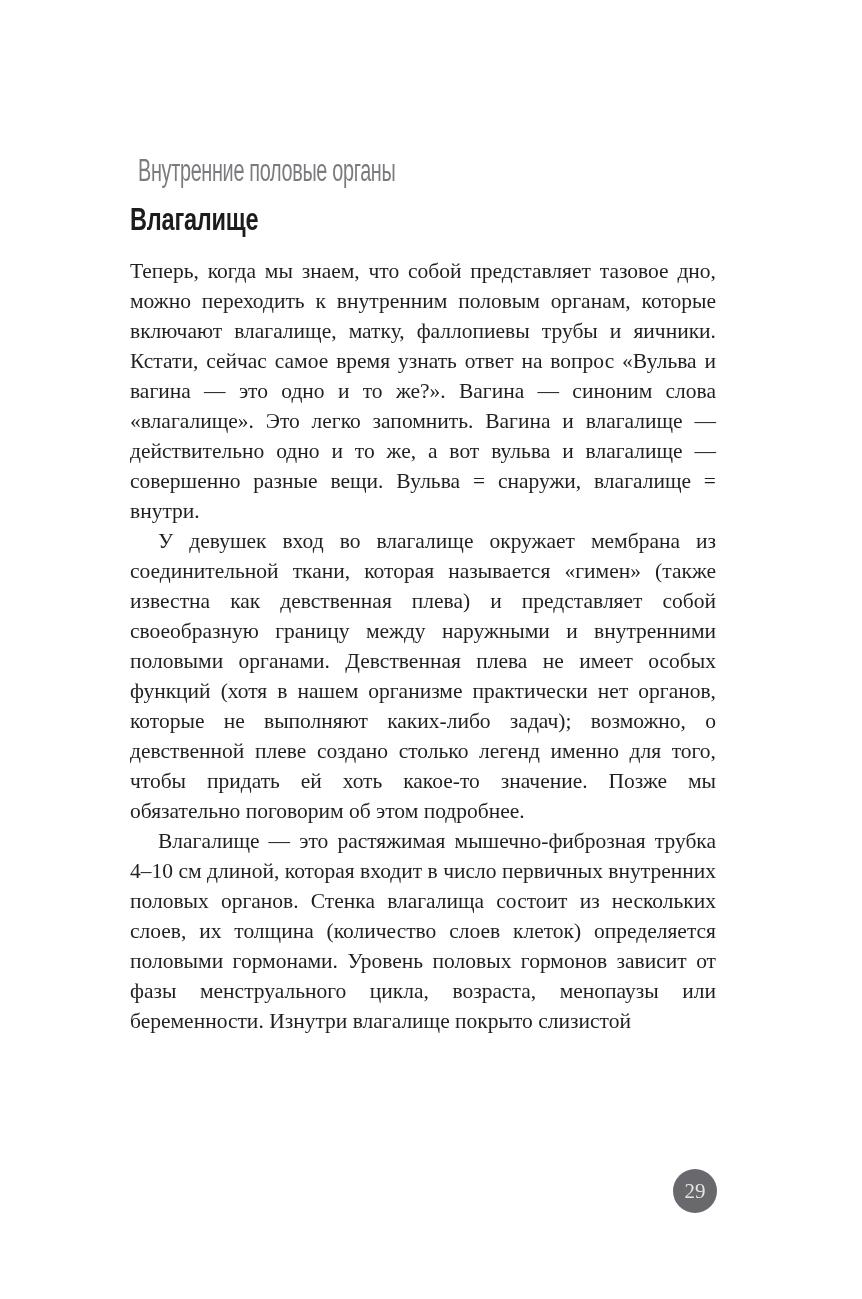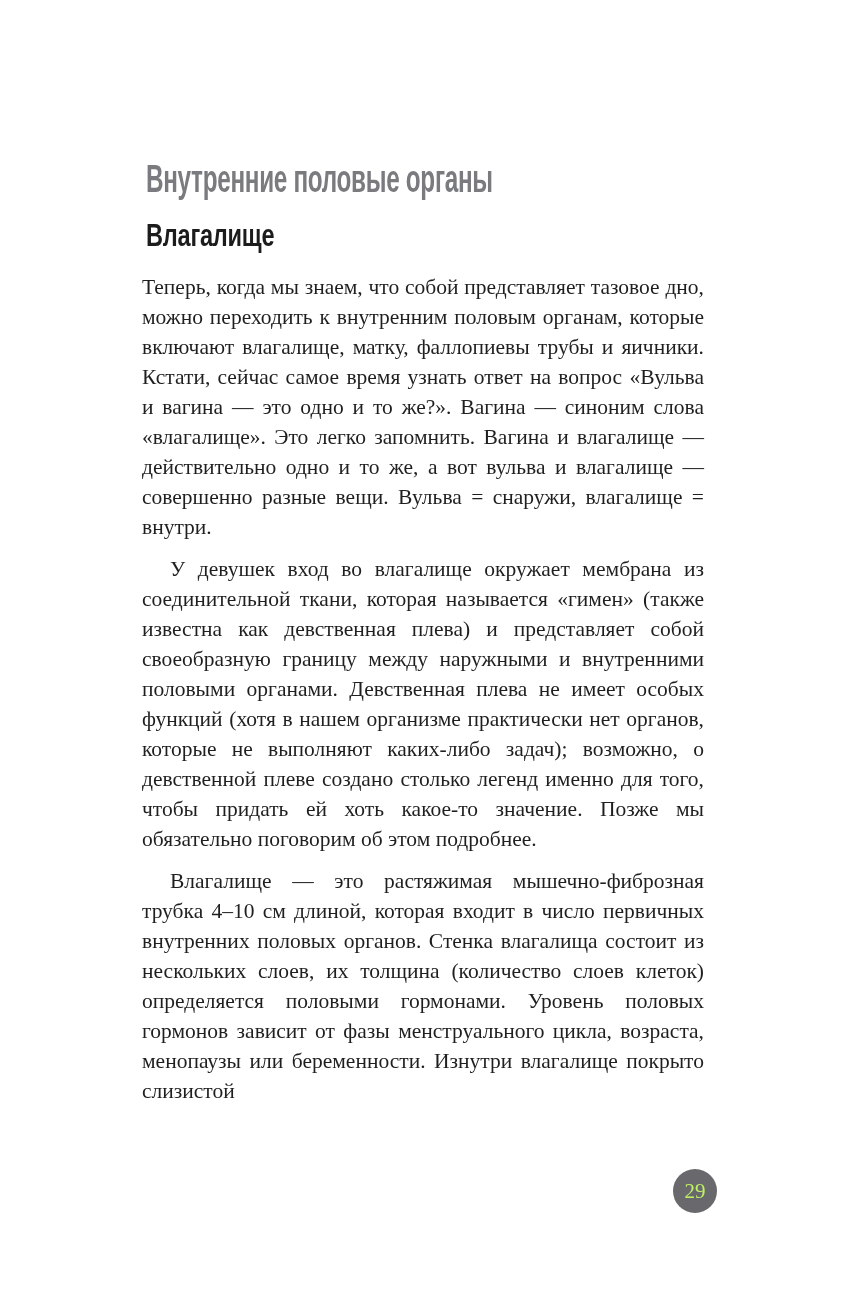--- a/index.html
+++ b/index.html
@@ -10,37 +10,37 @@
     background: #ffffff;
     overflow: hidden;
   }
   .content {
     position: absolute;
     left: 130px;
     top: 140px;
     width: 586px;
   }
   h1.chapter {
-    margin: 16px;
+    margin: 8px;
     height: 46px;
     line-height: 46px;
     font-family: "Liberation Sans", sans-serif;
-    font-weight: 700;
-    font-size: 38px;
+    font-weight: 400;
+    font-size: 31px;
     color: #797b7e;
     letter-spacing: -0.5px;
     white-space: nowrap;
   }
   .squeeze-h1 {
     display: inline-block;
     transform: scaleX(0.64);
     transform-origin: 0 50%;
   }
   h2.section {
-    margin: 6px 0 0 16px;
+    margin: 6px 0 0 0;
     height: 36px;
     line-height: 36px;
     font-family: "Liberation Sans", sans-serif;
     font-weight: 700;
     font-size: 31px;
     color: #1c1c1c;
     letter-spacing: -0.3px;
     white-space: nowrap;
   }
   .squeeze-h2 {
@@ -50,31 +50,31 @@
   }
   .bodytext {
     margin-top: 18px;
     font-family: "Liberation Serif", serif;
     font-size: 21.5px;
     line-height: 30px;
     color: #1f1f1f;
     text-align: justify;
     hyphens: auto;
   }
-  .bodytext p { margin: 12px; }
+  .bodytext p { margin: 0; }
   .bodytext p + p { text-indent: 28px; }
   .page-badge {
     position: absolute;
     left: 673px;
     top: 1169px;
     width: 44px;
     height: 44px;
     border-radius: 50%;
     background: #69696d;
-    color: #bef264;
+    color: #e5e5e5;
     font-family: "Liberation Serif", serif;
     font-size: 21px;
     display: flex;
     align-items: center;
     justify-content: center;
   }
 </style>
 </head>
 <body>
 

